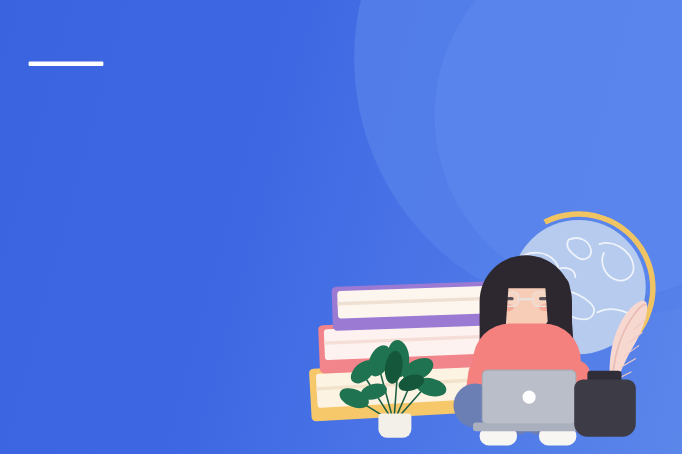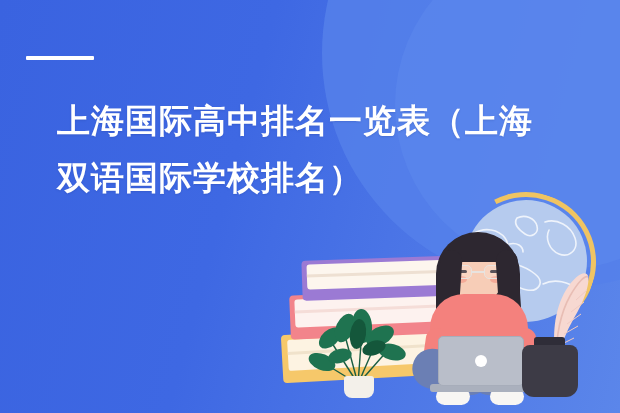--- a/index.html
+++ b/index.html
@@ -243,22 +243,20 @@
 </head>
 <body>
 
 <div id="banner">
 
   <div class="glow-circle"></div>
   <div class="glow-circle c2"></div>
 
   <div class="accent-rule"></div>
 
-  <div class="headline">上海国际高中排名一览表（上海
-双语国际学校排名）</div>
 
   <div class="illus">
 
     <div class="book book-bottom">
       <div class="pages"></div>
     </div>
     <div class="book book-mid">
       <div class="pages"></div>
     </div>
     <div class="book book-top">

